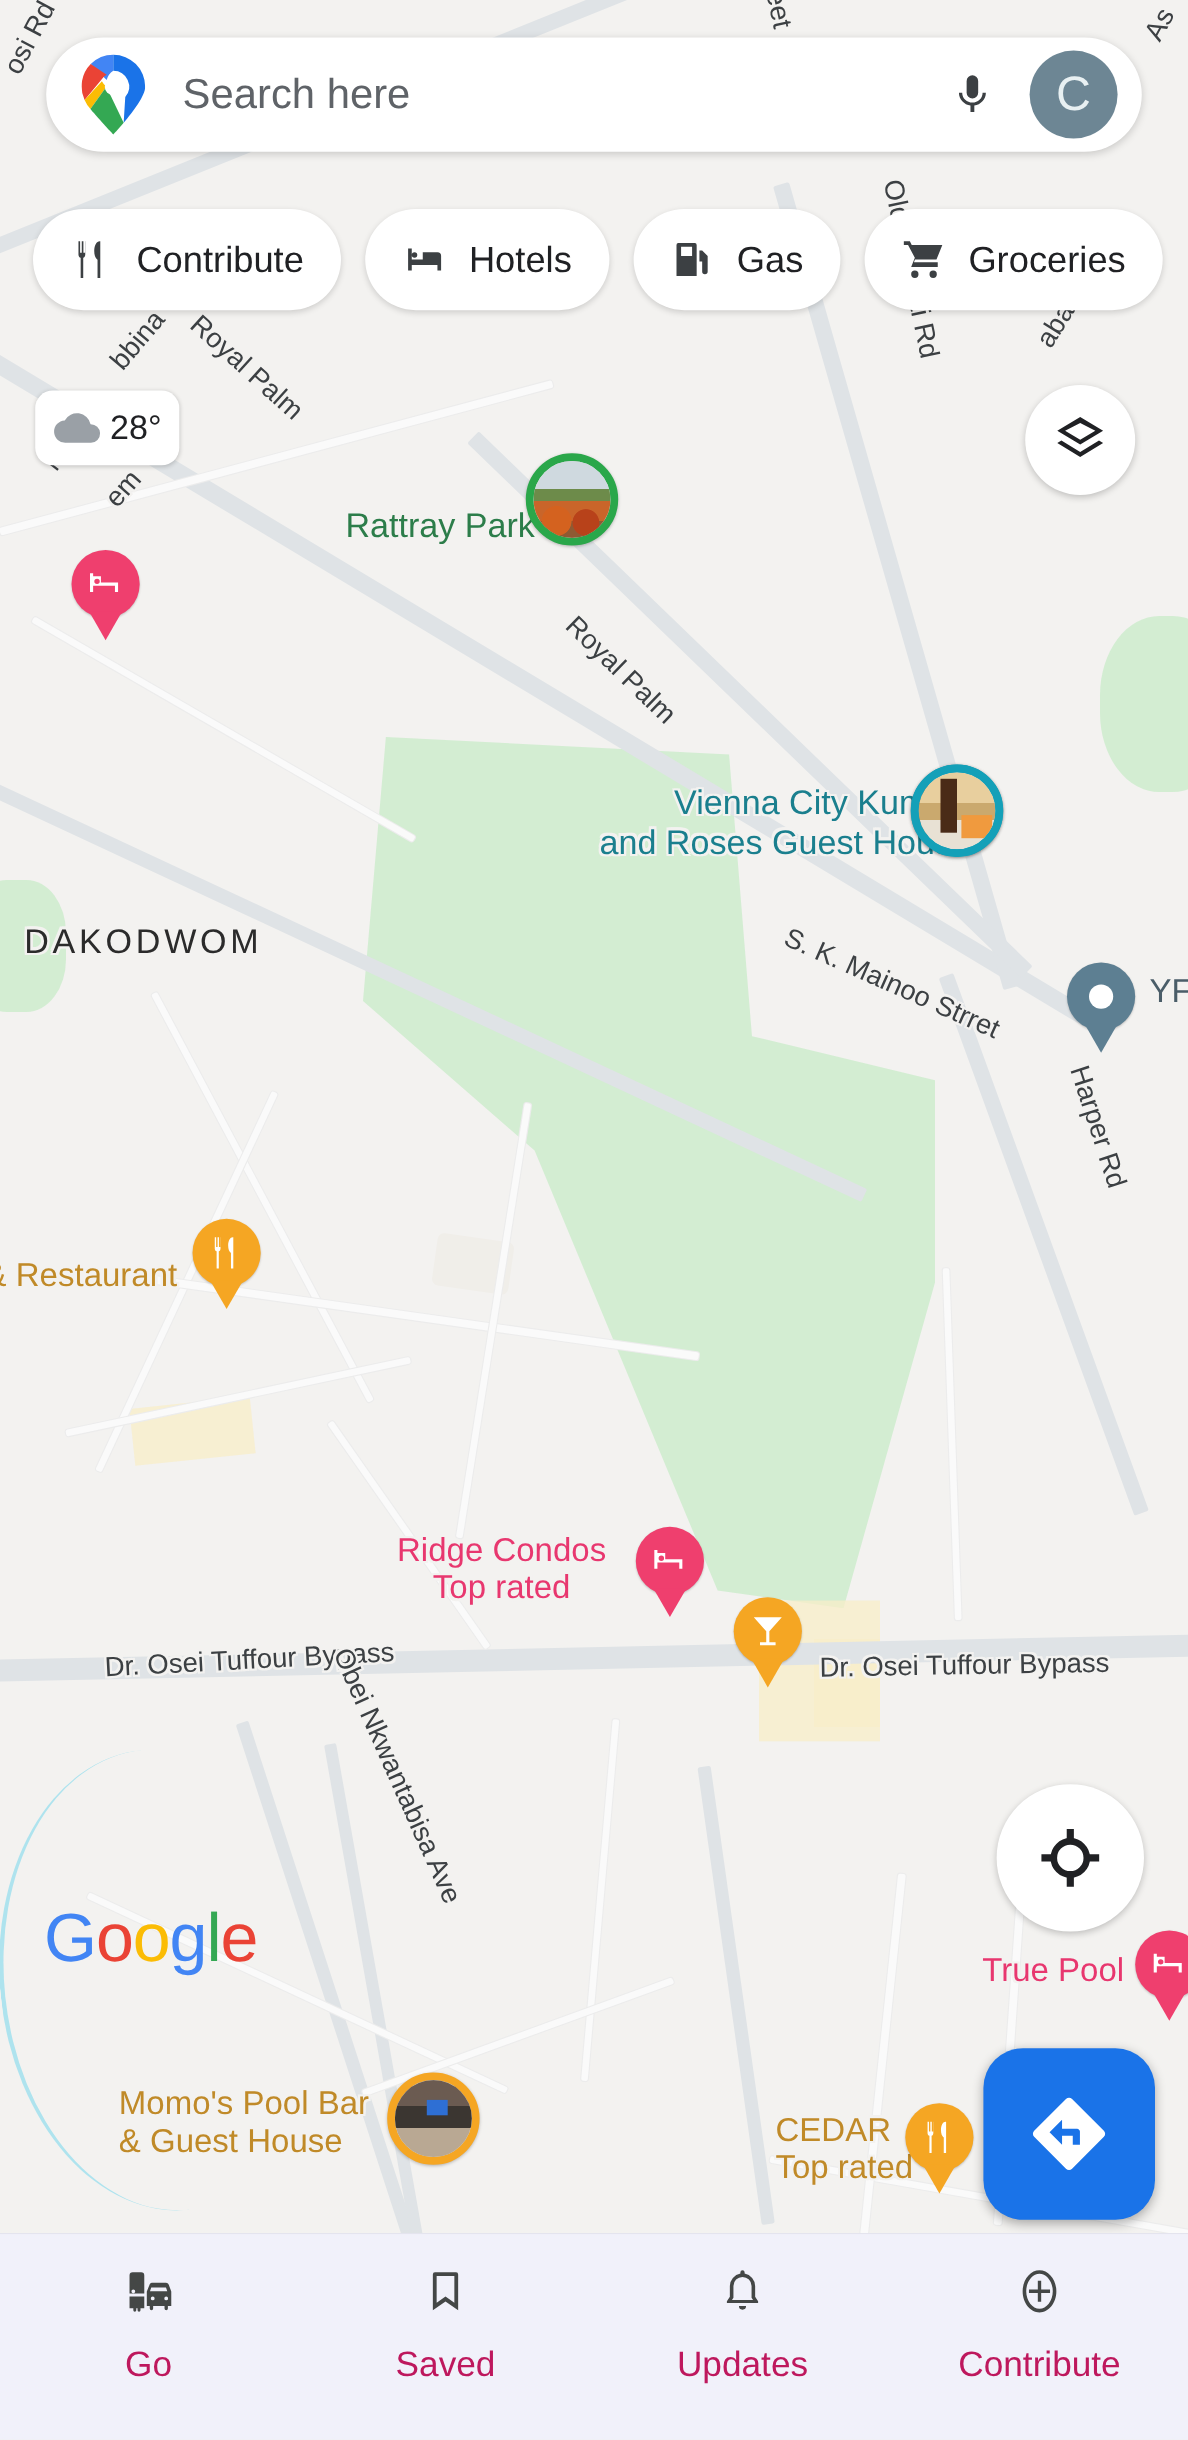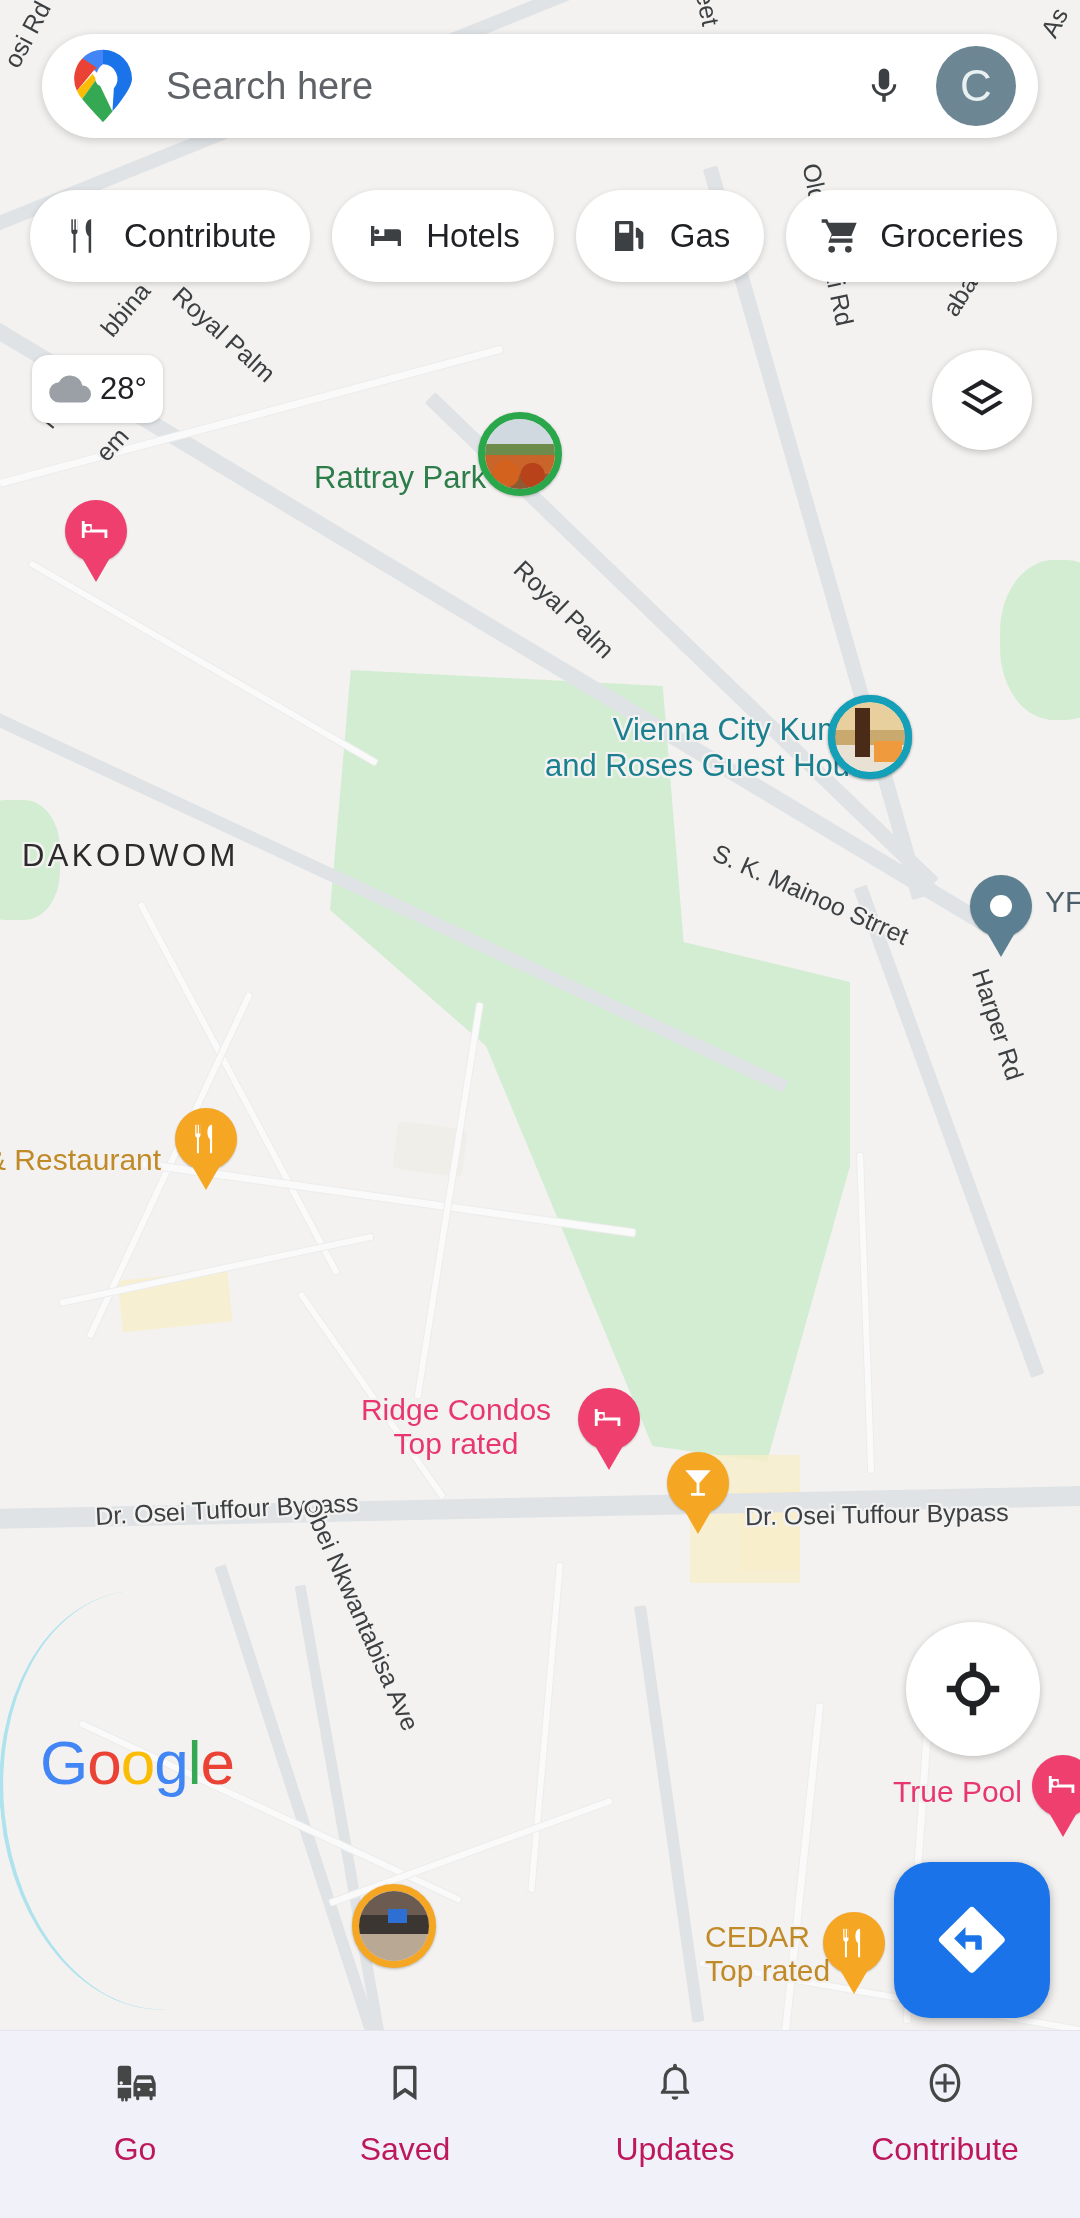--- a/index.html
+++ b/index.html
@@ -312,20 +312,24 @@
       </svg>
   </div>
 
   <div class="lbl pink" style="left:893px;top:1775px;">True Pool</div>
   <div class="pin pink" style="left:1032px;top:1755px;">
     <svg viewBox="0 0 24 24">
         <path d="M4 7h5v4h11v6h-2v-4H4v4H2V5h2v2zm2.5 1.5A1.75 1.75 0 1 0 6.5 12a1.75 1.75 0 0 0 0-3.5z"></path>
       </svg>
   </div>
 
+  <div class="lbl orange" style="left:108px;top:1896px;">
+    <div>Momo's Pool Bar</div>
+    <div>&amp; Guest House</div>
+  </div>
   <div class="photo-pin" style="left:352px;top:1884px;border-color:#f5a623;">
     <div class="img" style="background:linear-gradient(180deg,#6b5b51 0 34%, #3b3631 34% 62%, #b9a893 62% 100%);"></div>
     <div style="position:absolute;left:42%;top:26%;width:26%;height:20%;background:#2e6fd4;"></div>
   </div>
 
   <div class="lbl orange" style="left:705px;top:1920px;">
     <div>CEDAR</div>
     <div class="sub">Top rated</div>
   </div>
   <div class="pin orange" style="left:823px;top:1912px;">

